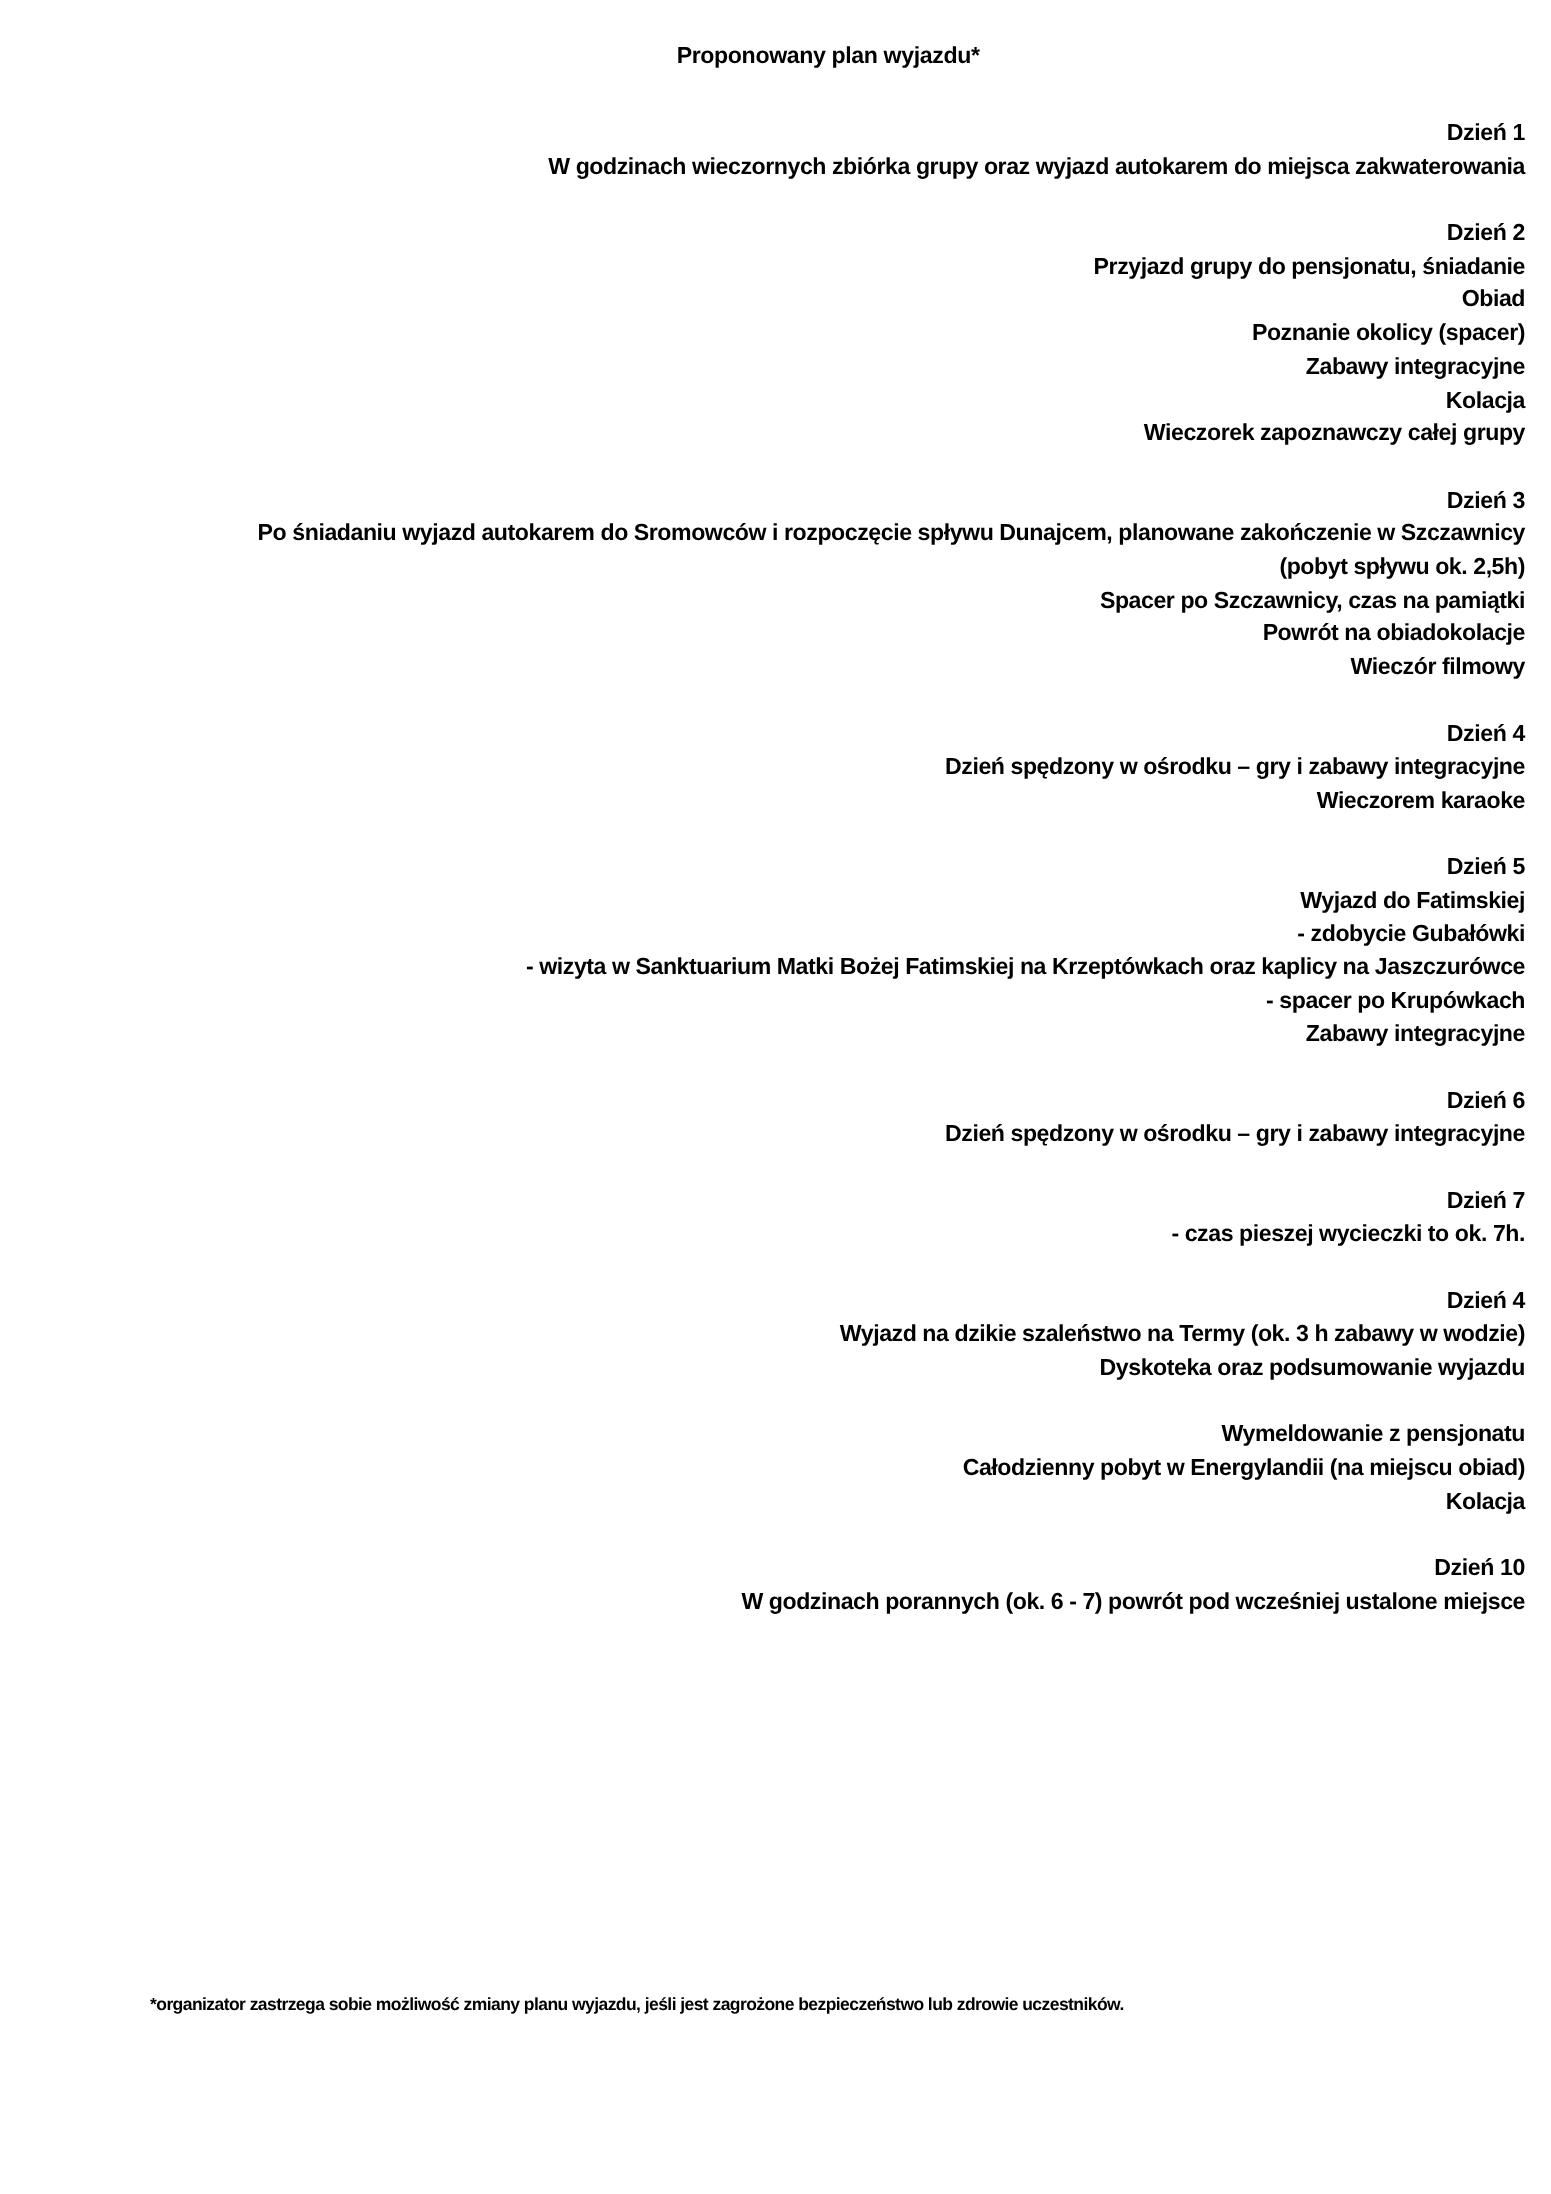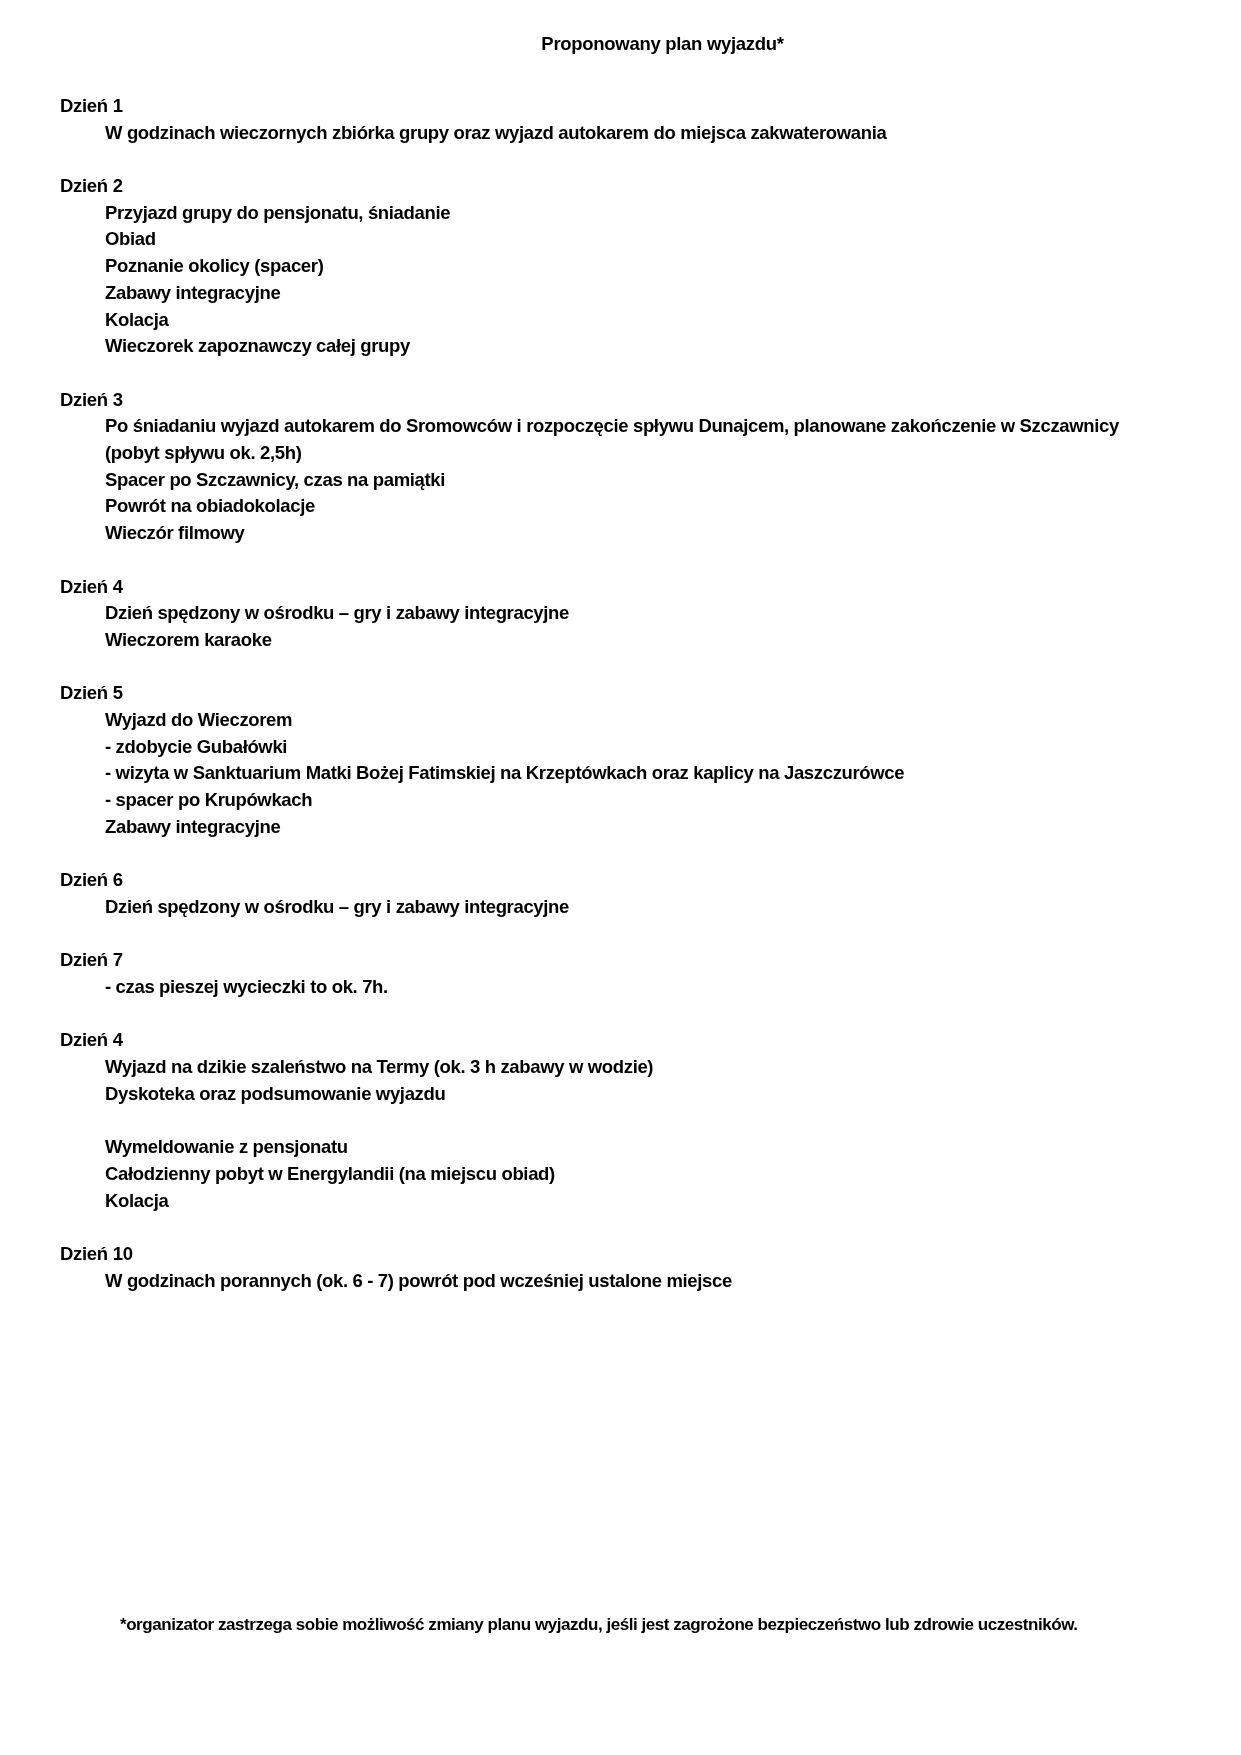--- a/index.html
+++ b/index.html
@@ -26,20 +26,21 @@
       letter-spacing: -0.3px;
     }
     .days {
       position: absolute;
       top: 93px;
       left: 60px;
       width: 1160px;
     }
     .day {
       margin-bottom: 26.7px;
+      text-align: right;
     }
     .day-heading {
       font-weight: bold;
       font-size: 18.5px;
       line-height: 26.7px;
       height: 26.7px;
       letter-spacing: -0.3px;
     }
     .day-item {
       padding-left: 45px;
@@ -47,24 +48,23 @@
       line-height: 26.7px;
       letter-spacing: -0.35px;
       white-space: nowrap;
       font-weight: bold;
     }
     .footnote {
       position: absolute;
       top: 1595px;
       left: 120px;
       font-weight: bold;
-      font-size: 17px;
+      font-size: 14px;
       letter-spacing: -0.45px;
       white-space: nowrap;
-      margin-top: 20px;
     }
   </style>
 </head>
 <body>
 
 <div class="page-title">Proponowany plan wyjazdu*</div>
 
 <div class="days" id="days-container">
     <div class="day">
       <div class="day-heading">Dzień 1</div>
@@ -87,21 +87,21 @@
       <div class="day-item">Powrót na obiadokolacje</div>
       <div class="day-item">Wieczór filmowy</div>
     </div>
     <div class="day">
       <div class="day-heading">Dzień 4</div>
       <div class="day-item">Dzień spędzony w ośrodku – gry i zabawy integracyjne</div>
       <div class="day-item">Wieczorem karaoke</div>
     </div>
     <div class="day">
       <div class="day-heading">Dzień 5</div>
-      <div class="day-item">Wyjazd do Wieczorem</div>
+      <div class="day-item">Wyjazd do Fatimskiej</div>
       <div class="day-item">- zdobycie Gubałówki</div>
       <div class="day-item">- wizyta w Sanktuarium Matki Bożej Fatimskiej na Krzeptówkach oraz kaplicy na Jaszczurówce</div>
       <div class="day-item">- spacer po Krupówkach</div>
       <div class="day-item">Zabawy integracyjne</div>
     </div>
     <div class="day">
       <div class="day-heading">Dzień 6</div>
       <div class="day-item">Dzień spędzony w ośrodku – gry i zabawy integracyjne</div>
     </div>
     <div class="day">

